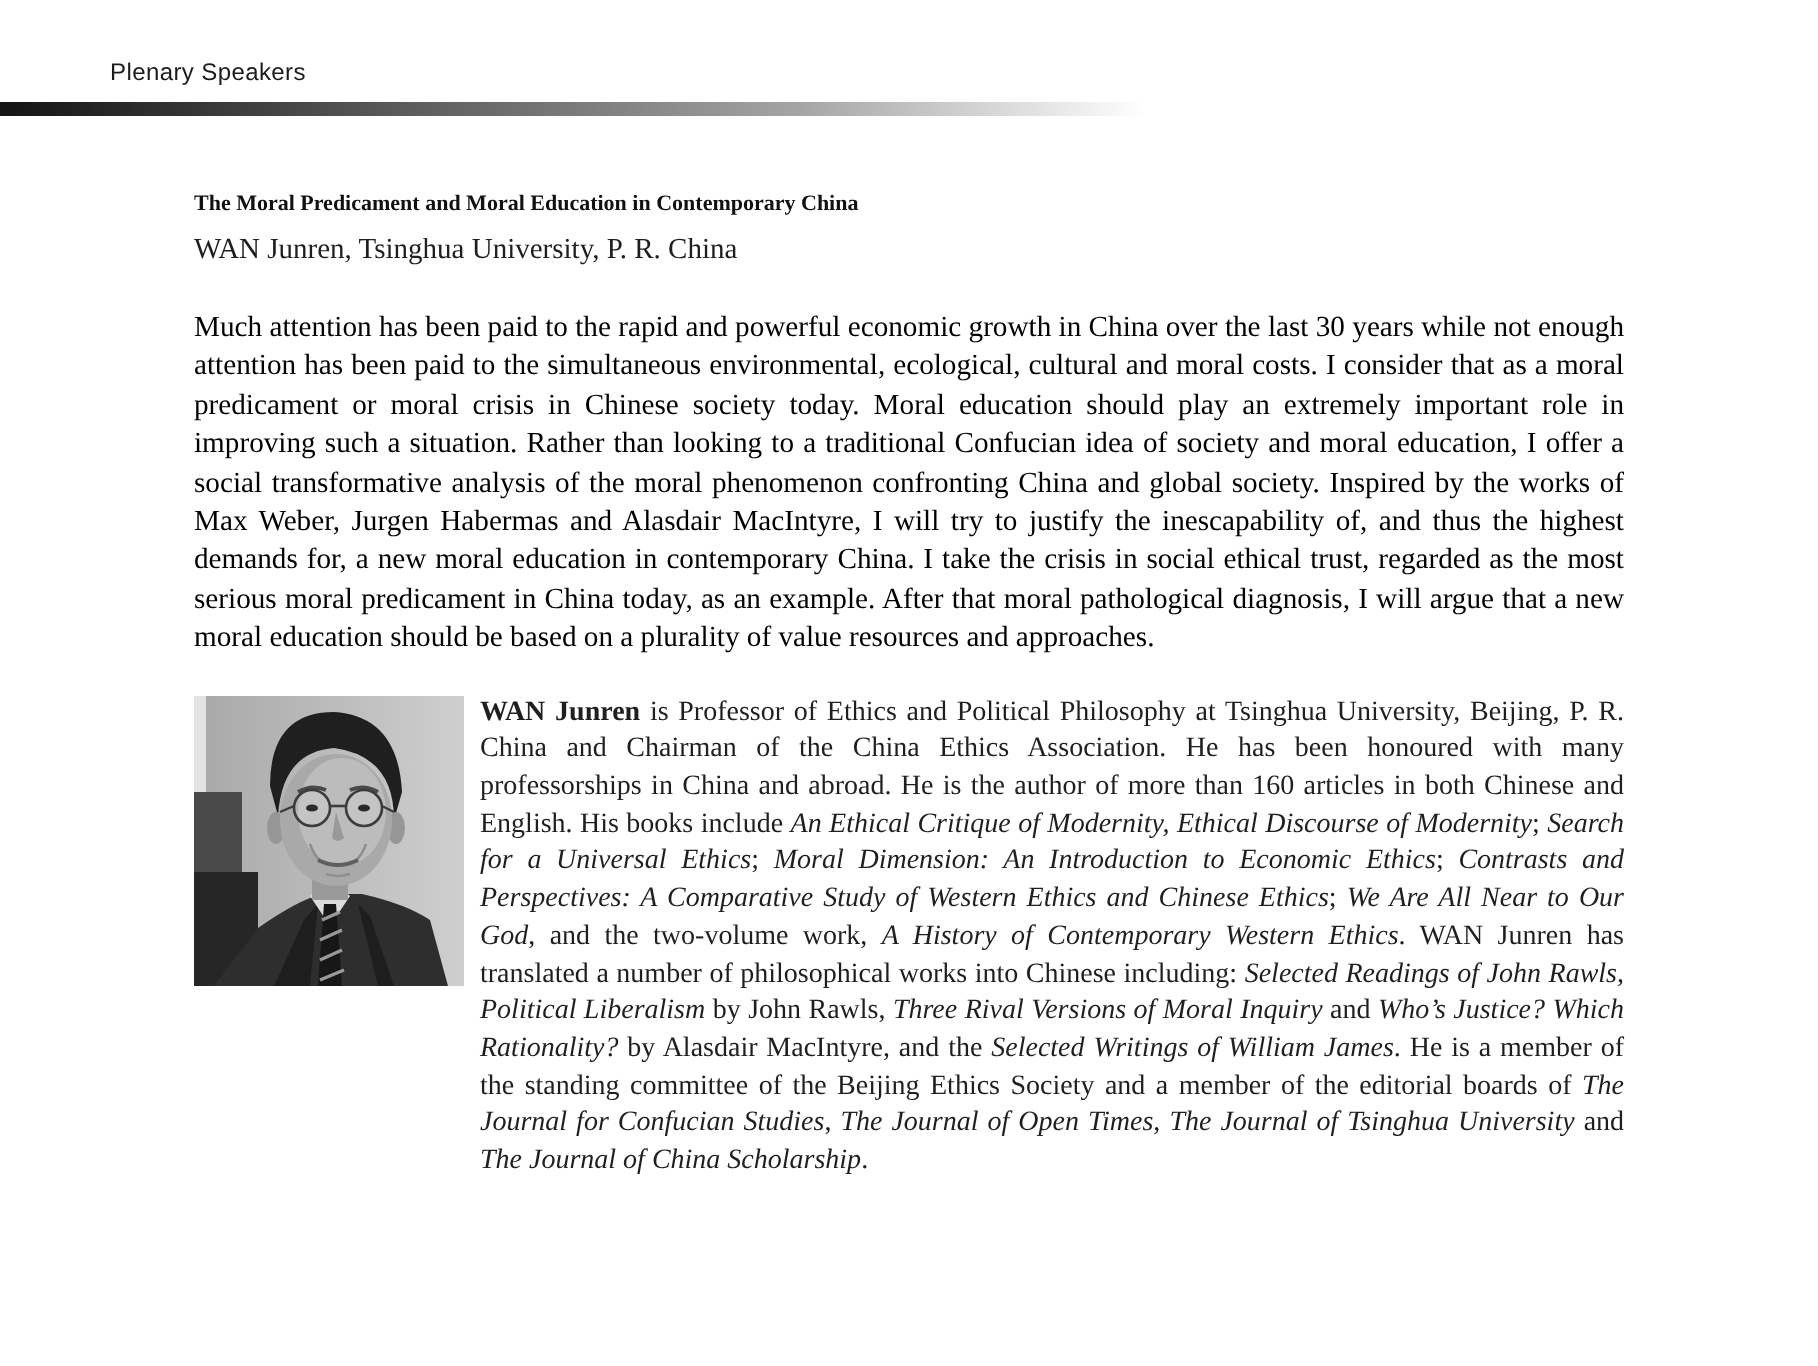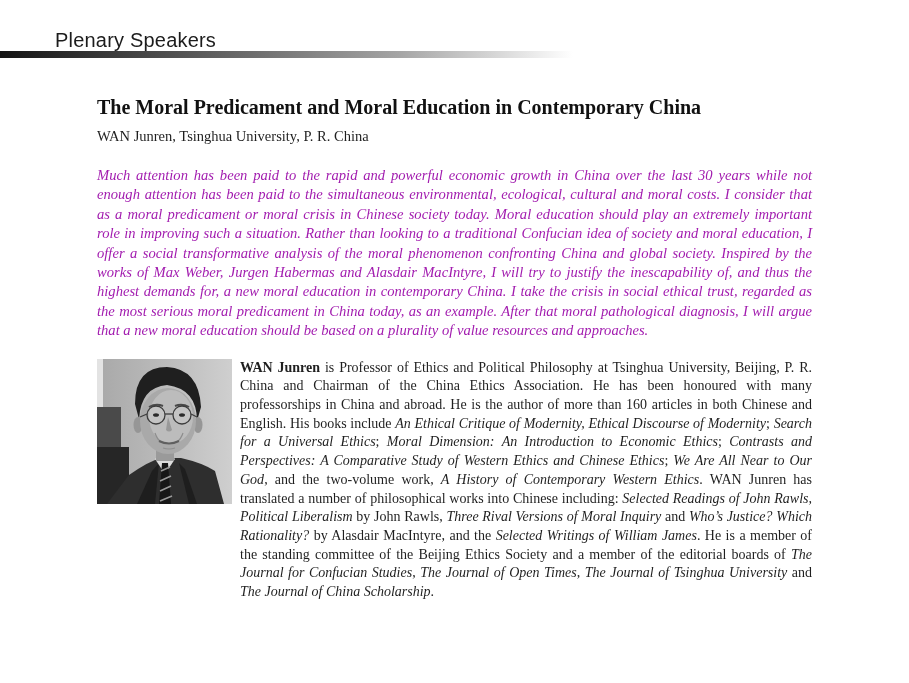--- a/index.html
+++ b/index.html
@@ -10,21 +10,21 @@
     background: #ffffff;
     overflow: hidden;
     font-family: "Liberation Serif", serif;
     color: #1f1f1f;
   }
   .header-title {
     position: absolute;
     left: 55px;
     top: 29px;
     font-family: "Liberation Sans", sans-serif;
-    font-size: 20px;
+    font-size: 12px;
     font-weight: 500;
     color: #1c1c1c;
     letter-spacing: 0.2px;
   }
   .header-rule {
     position: absolute;
     left: 0;
     top: 51px;
     width: 100%;
     height: 7px;
@@ -33,36 +33,35 @@
       #a5a5a5 44%, #d4d4d4 54%, #ffffff 63%, #ffffff 100%);
   }
   .content {
     position: absolute;
     left: 97px;
     top: 96px;
     width: 715px;
   }
   .session-title {
     margin: 0;
-    font-size: 20px;
+    font-size: 11px;
     font-weight: bold;
     color: #111111;
   }
   .speaker-line {
     margin-top: 9px;
     font-size: 14.5px;
   }
   .abstract {
     margin: 0;
     margin-top: 21px;
     font-size: 14.6px;
     line-height: 19.4px;
     text-align: justify;
-    color: #a21caf;
-    font-style: italic;
+    color: #000000;
   }
   .bio-section {
     margin-top: 18px;
     display: flex;
     align-items: flex-start;
   }
   .speaker-photo {
     flex: 0 0 135px;
     width: 135px;
     height: 145px;

